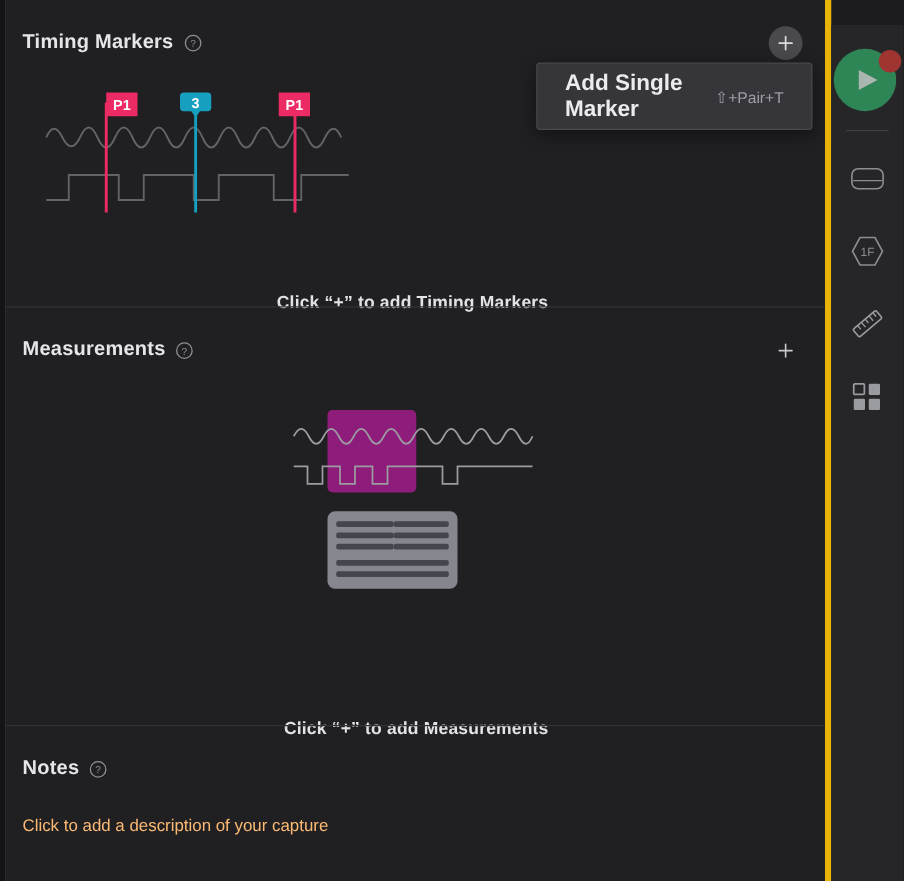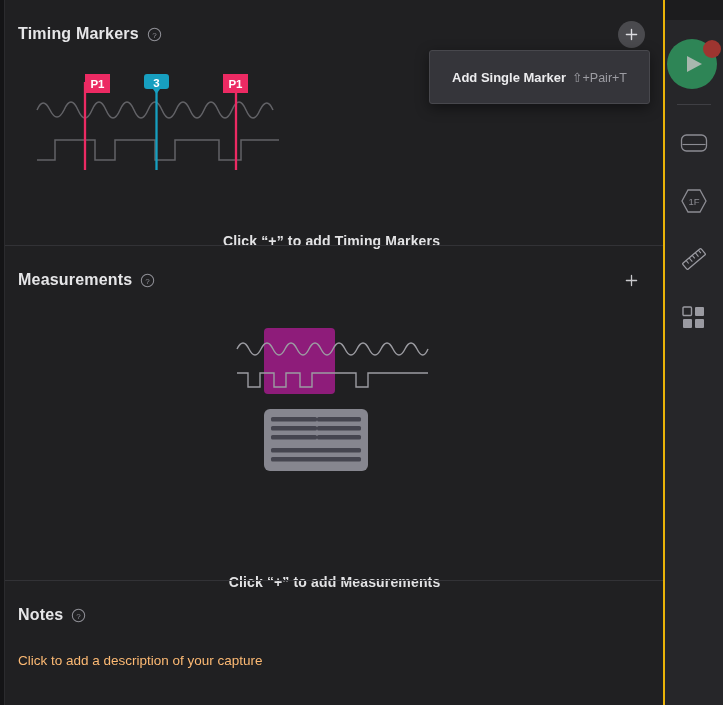--- a/index.html
+++ b/index.html
@@ -22,21 +22,21 @@
     width: 5px; height: 705px;
     background: #141416;
     border-right: 1px solid #2b2b2e;
     z-index: 5;
   }
 
   .main-panel {
     position: relative;
     width: 665px; height: 705px;
     background: #202022;
-    border-right: 2px solid #eab308;
+    border-right: 5px solid #eab308;
     overflow: hidden;
   }
 
   
   .section { position: relative; }
   .section + .section { border-top: 1px solid #323236; }
 
   .section-header {
     display:flex; align-items:center;
     padding: 18px 18px 0 18px;
@@ -93,21 +93,21 @@
     border: 1px solid #48484d;
     border-radius: 3px;
     box-shadow: 0 4px 14px rgba(0,0,0,.45);
     z-index: 40;
   }
   .menu-item {
     display:flex; align-items:center;
     height: 32px; padding: 0 22px 0 22px;
     cursor:pointer;
   }
-  .menu-label { font-size:13px; color:#ececee; font-weight:bold; }
+  .menu-label { font-size:18px; color:#ececee; font-weight:bold; }
   .menu-shortcut { margin-left:auto; font-size:12.5px; color:#9d9da3; }
 
   
   .rail {
     position:absolute; right:0; top:0;
     width: 58px; height: 705px;
     background: #262629;
     display:flex; flex-direction:column; align-items:center;margin-top:20px;
   }
   .rail-rec { margin-top: 15px; position:relative; width:57px; height:57px; cursor:pointer; }

